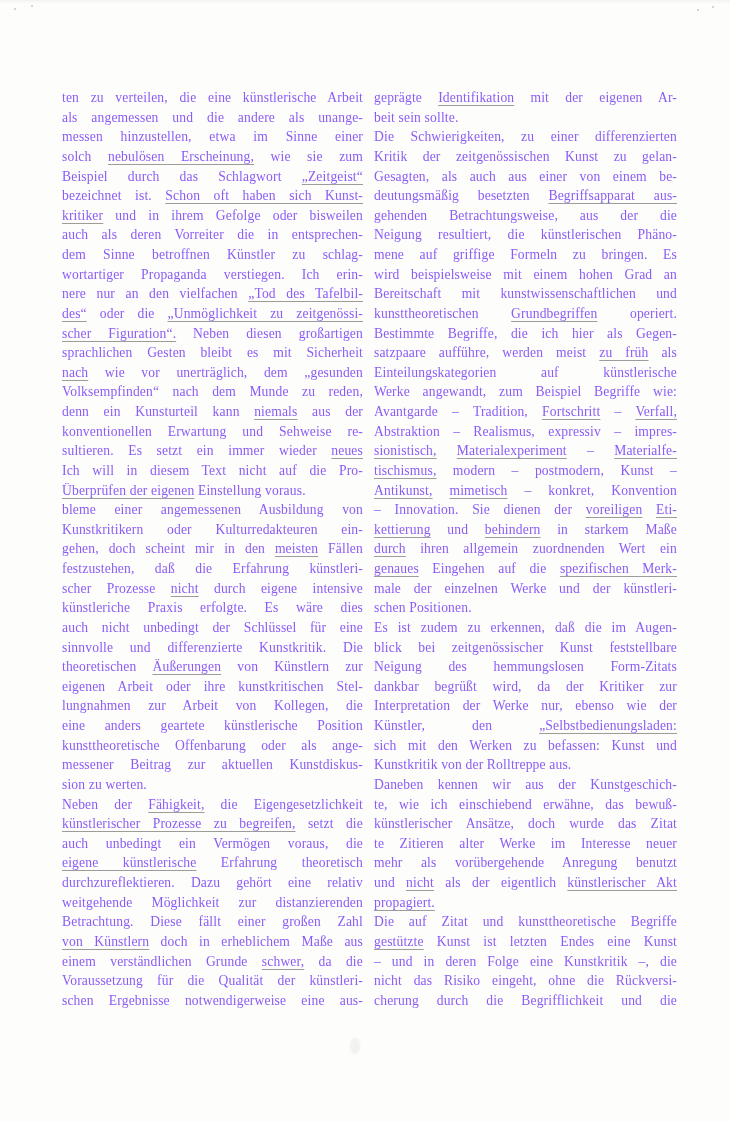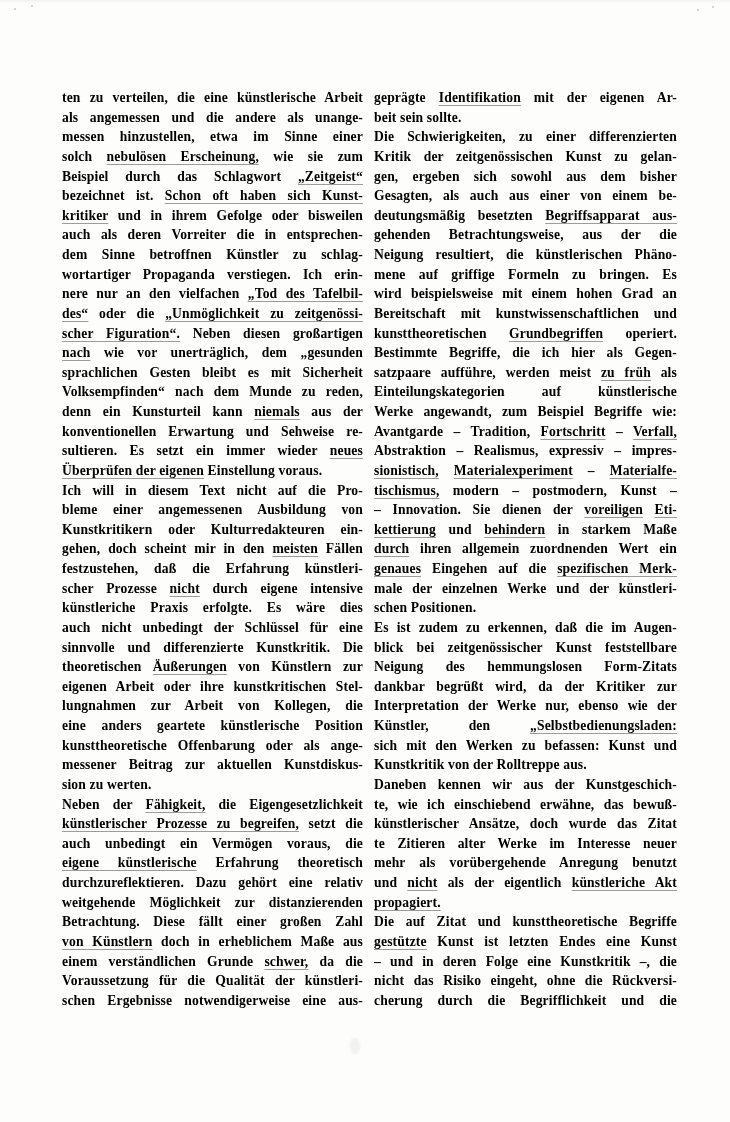--- a/index.html
+++ b/index.html
@@ -3,22 +3,21 @@
 <meta charset="utf-8">
 <style>
   html, body { margin: 0; padding: 0; background: #ffffff; }
   .page {
     position: relative;
     width: 730px;
     height: 1122px;
     background: #fdfdfc;
     overflow: hidden;
     font-family: "Liberation Serif", "DejaVu Serif", serif;
-    color: #000000;
-    font-weight: bold;
+    color: #8b5cf6;
   }
   .page::before { 
     content: "";
     position: absolute; left: 0; top: 0; width: 100%; height: 4px;
     background: linear-gradient(to bottom, rgba(0,0,0,0.04), rgba(0,0,0,0));
     pointer-events: none;
   }
   .column {
     position: absolute;
     top: 88px;
@@ -70,28 +69,28 @@
       <div class="line">solch <span class="u">nebulösen Erscheinung,</span> wie sie zum</div>
       <div class="line">Beispiel durch das Schlagwort <span class="u">„Zeitgeist“</span></div>
       <div class="line">bezeichnet ist. <span class="u">Schon oft haben sich Kunst-</span></div>
       <div class="line"><span class="u">kritiker</span> und in ihrem Gefolge oder bisweilen</div>
       <div class="line">auch als deren Vorreiter die in entsprechen-</div>
       <div class="line">dem Sinne betroffnen Künstler zu schlag-</div>
       <div class="line">wortartiger Propaganda verstiegen. Ich erin-</div>
       <div class="line">nere nur an den vielfachen <span class="u">„Tod des Tafelbil-</span></div>
       <div class="line"><span class="u">des“</span> oder die <span class="u">„Unmöglichkeit zu zeitgenössi-</span></div>
       <div class="line"><span class="u">scher Figuration“.</span> Neben diesen großartigen</div>
+      <div class="line">sprachlichen Gesten bleibt es mit Sicherheit</div>
       <div class="line"><span class="u">nach</span> wie vor unerträglich, dem „gesunden</div>
-      <div class="line">sprachlichen Gesten bleibt es mit Sicherheit</div>
       <div class="line">Volksempfinden“ nach dem Munde zu reden,</div>
       <div class="line">denn ein Kunsturteil kann <span class="u">niemals</span> aus der</div>
       <div class="line">konventionellen Erwartung und Sehweise re-</div>
       <div class="line">sultieren. Es setzt ein immer wieder <span class="u">neues</span></div>
+      <div class="line">Ich will in diesem Text nicht auf die Pro-</div>
       <div class="line end"><span class="u">Überprüfen der eigenen</span> Einstellung voraus.</div>
-      <div class="line">Ich will in diesem Text nicht auf die Pro-</div>
       <div class="line">bleme einer angemessenen Ausbildung von</div>
       <div class="line">Kunstkritikern oder Kulturredakteuren ein-</div>
       <div class="line">gehen, doch scheint mir in den <span class="u">meisten</span> Fällen</div>
       <div class="line">festzustehen, daß die Erfahrung künstleri-</div>
       <div class="line">scher Prozesse <span class="u">nicht</span> durch eigene intensive</div>
       <div class="line">künstleriche Praxis erfolgte. Es wäre dies</div>
       <div class="line">auch nicht unbedingt der Schlüssel für eine</div>
       <div class="line">sinnvolle und differenzierte Kunstkritik. Die</div>
       <div class="line">theoretischen <span class="u">Äußerungen</span> von Künstlern zur</div>
       <div class="line">eigenen Arbeit oder ihre kunstkritischen Stel-</div>
@@ -110,57 +109,57 @@
       <div class="line"><span class="u">von Künstlern</span> doch in erheblichem Maße aus</div>
       <div class="line">einem verständlichen Grunde <span class="u">schwer,</span> da die</div>
       <div class="line">Voraussetzung für die Qualität der künstleri-</div>
       <div class="line">schen Ergebnisse notwendigerweise eine aus-</div>
     </div>
   <div class="column right">
       <div class="line">geprägte <span class="u">Identifikation</span> mit der eigenen Ar-</div>
       <div class="line end">beit sein sollte.</div>
       <div class="line">Die Schwierigkeiten, zu einer differenzierten</div>
       <div class="line">Kritik der zeitgenössischen Kunst zu gelan-</div>
-      <div class="line">gen, ergeben sich sowohl aus dem bisher</div>
       <div class="line">Gesagten, als auch aus einer von einem be-</div>
       <div class="line">deutungsmäßig besetzten <span class="u">Begriffsapparat aus-</span></div>
       <div class="line">gehenden Betrachtungsweise, aus der die</div>
       <div class="line">Neigung resultiert, die künstlerischen Phäno-</div>
       <div class="line">mene auf griffige Formeln zu bringen. Es</div>
       <div class="line">wird beispielsweise mit einem hohen Grad an</div>
       <div class="line">Bereitschaft mit kunstwissenschaftlichen und</div>
       <div class="line">kunsttheoretischen <span class="u">Grundbegriffen</span> operiert.</div>
       <div class="line">Bestimmte Begriffe, die ich hier als Gegen-</div>
       <div class="line">satzpaare aufführe, werden meist <span class="u">zu früh</span> als</div>
       <div class="line">Einteilungskategorien auf künstlerische</div>
       <div class="line">Werke angewandt, zum Beispiel Begriffe wie:</div>
       <div class="line">Avantgarde – Tradition, <span class="u">Fortschritt</span> – <span class="u">Verfall,</span></div>
       <div class="line">Abstraktion – Realismus, expressiv – impres-</div>
       <div class="line"><span class="u">sionistisch,</span> <span class="u">Materialexperiment</span> – <span class="u">Materialfe-</span></div>
       <div class="line"><span class="u">tischismus,</span> modern – postmodern, Kunst –</div>
+      <div class="line"><span class="u">Antikunst,</span> <span class="u">mimetisch</span> – konkret, Konvention</div>
       <div class="line">– Innovation. Sie dienen der <span class="u">voreiligen</span> <span class="u">Eti-</span></div>
       <div class="line"><span class="u">kettierung</span> und <span class="u">behindern</span> in starkem Maße</div>
       <div class="line"><span class="u">durch</span> ihren allgemein zuordnenden Wert ein</div>
       <div class="line"><span class="u">genaues</span> Eingehen auf die <span class="u">spezifischen Merk-</span></div>
       <div class="line">male der einzelnen Werke und der künstleri-</div>
       <div class="line end">schen Positionen.</div>
       <div class="line">Es ist zudem zu erkennen, daß die im Augen-</div>
       <div class="line">blick bei zeitgenössischer Kunst feststellbare</div>
       <div class="line">Neigung des hemmungslosen Form-Zitats</div>
       <div class="line">dankbar begrüßt wird, da der Kritiker zur</div>
       <div class="line">Interpretation der Werke nur, ebenso wie der</div>
       <div class="line">Künstler, den <span class="u">„Selbstbedienungsladen:</span></div>
       <div class="line">sich mit den Werken zu befassen: Kunst und</div>
       <div class="line end">Kunstkritik von der Rolltreppe aus.</div>
       <div class="line">Daneben kennen wir aus der Kunstgeschich-</div>
       <div class="line">te, wie ich einschiebend erwähne, das bewuß-</div>
       <div class="line">künstlerischer Ansätze, doch wurde das Zitat</div>
       <div class="line">te Zitieren alter Werke im Interesse neuer</div>
       <div class="line">mehr als vorübergehende Anregung benutzt</div>
-      <div class="line">und <span class="u">nicht</span> als der eigentlich <span class="u">künstleriche Akt</span></div>
+      <div class="line">und <span class="u">nicht</span> als der eigentlich <span class="u">künstlerischer Akt</span></div>
       <div class="line end"><span class="u">propagiert.</span></div>
       <div class="line">Die auf Zitat und kunsttheoretische Begriffe</div>
       <div class="line"><span class="u">gestützte</span> Kunst ist letzten Endes eine Kunst</div>
       <div class="line">– und in deren Folge eine Kunstkritik –, die</div>
       <div class="line">nicht das Risiko eingeht, ohne die Rückversi-</div>
       <div class="line">cherung durch die Begrifflichkeit und die</div>
     </div>
 
   <div class="smudge"></div>
   <div class="speck" style="left:14px; top:8px;"></div>

